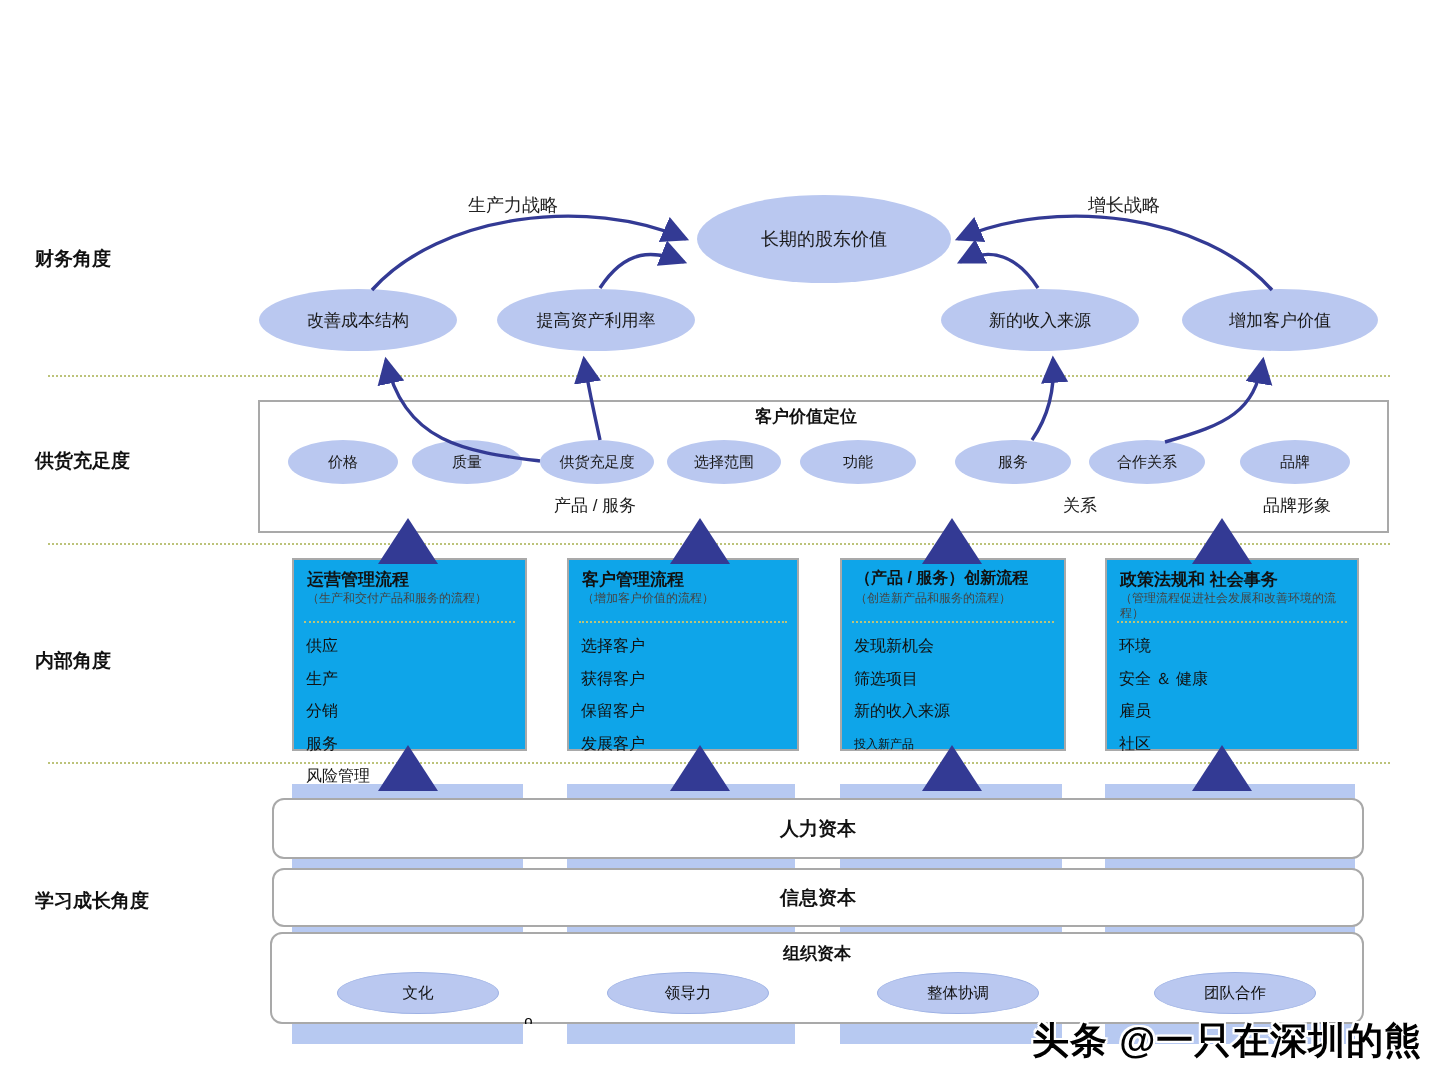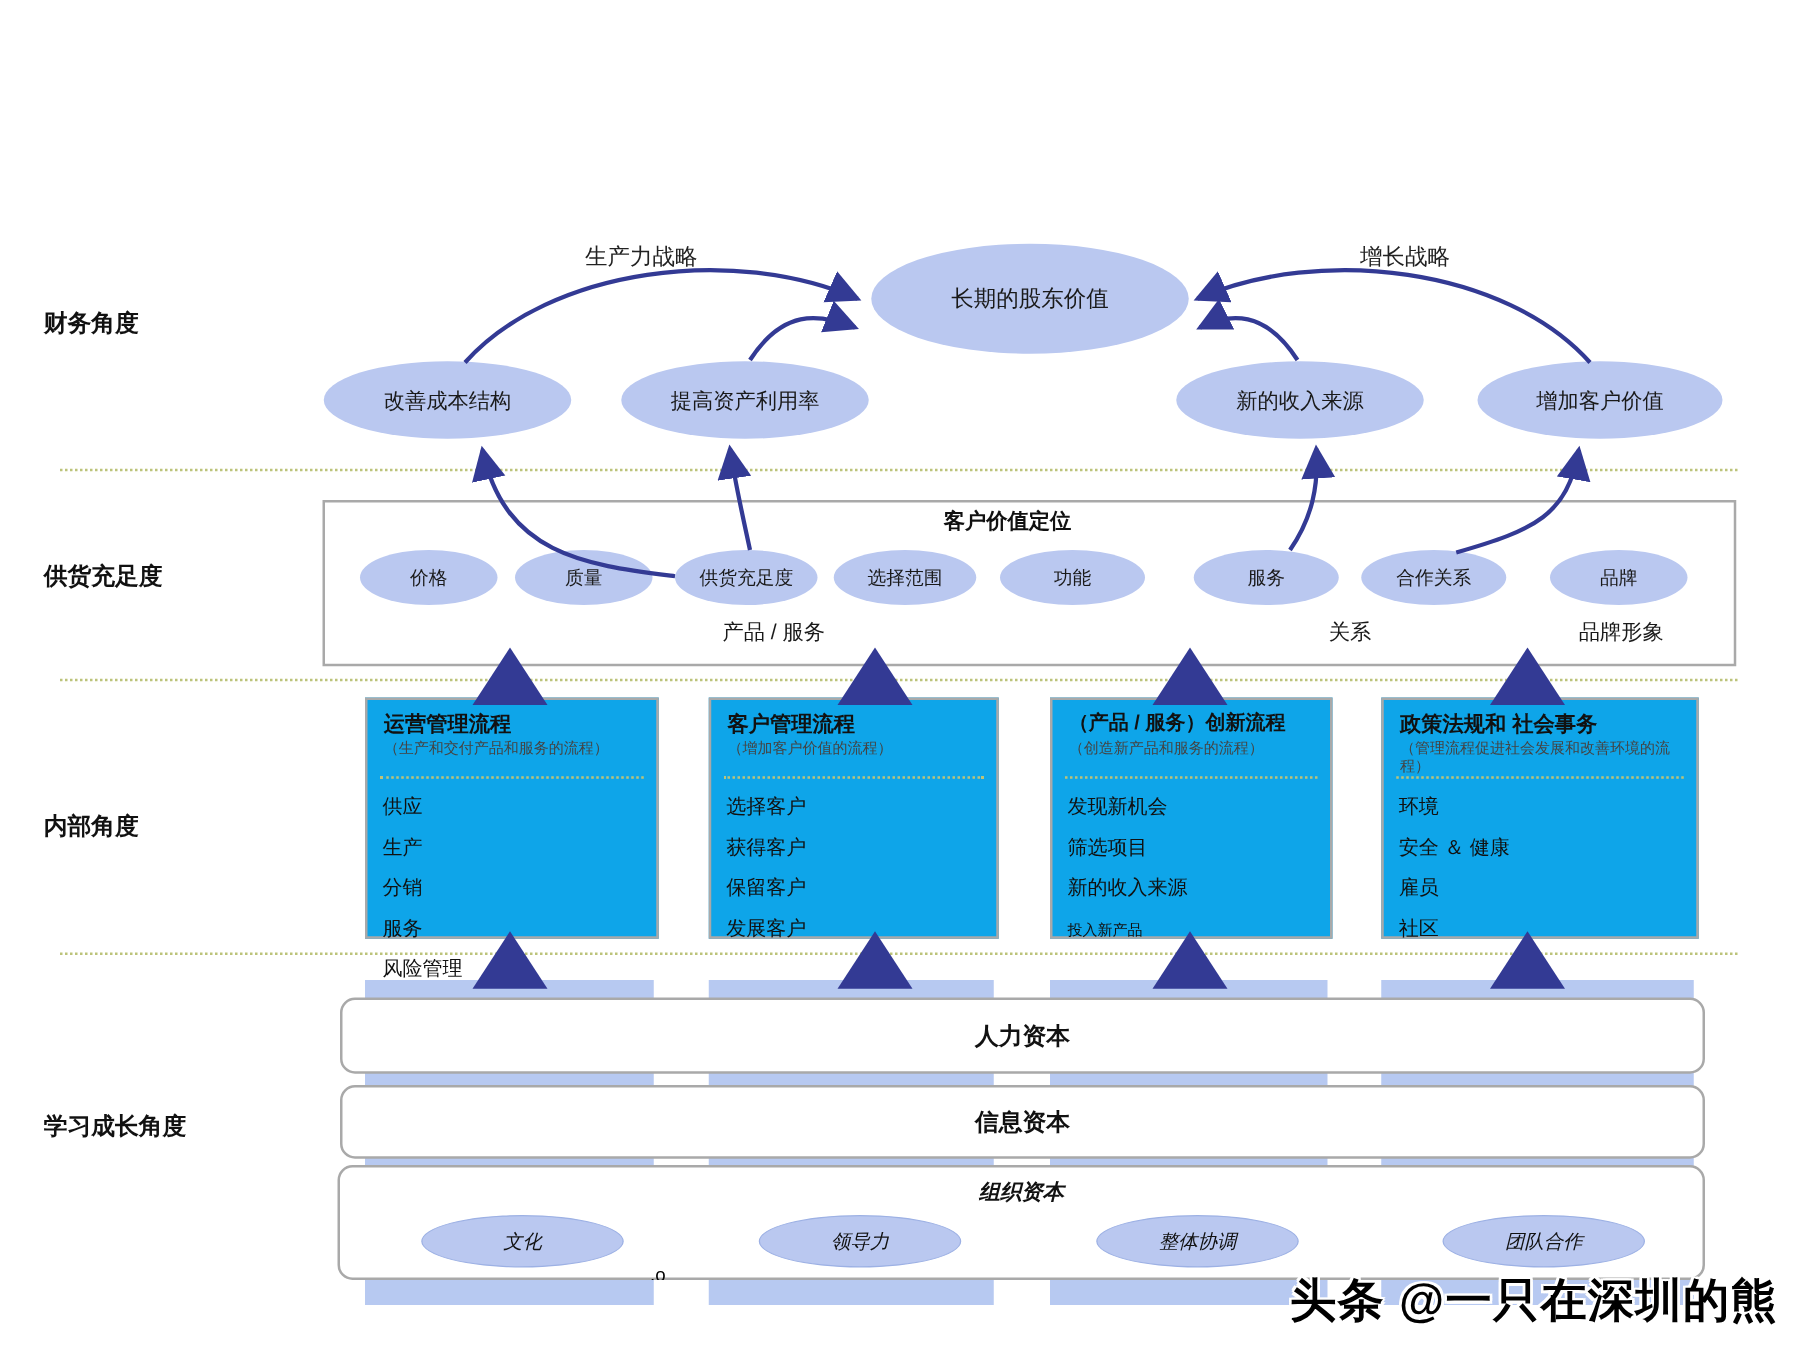--- a/index.html
+++ b/index.html
@@ -21,21 +21,21 @@
   .pbox .ttl{position:absolute;left:13px;top:8px;font-weight:700;font-size:17px;}
   .pbox .sub{position:absolute;left:13px;top:31px;right:8px;font-size:12px;color:#444;line-height:15px;}
   .pbox .dots{position:absolute;left:10px;right:10px;top:61px;border-top:2px dotted var(--olive);}
   .tri{position:absolute;width:0;height:0;border-left:30px solid transparent;
        border-right:30px solid transparent;border-bottom:46px solid var(--ink);}
   .band{position:absolute;background:var(--band);}
   .cap-row{position:absolute;left:272px;width:1088px;background:#fff;border:2px solid var(--bdr);
            border-radius:12px;display:flex;align-items:center;justify-content:center;
            font-weight:700;font-size:19px;z-index:3;}
   .org-box{position:absolute;left:270px;top:932px;width:1090px;height:88px;background:#fff;
-           border:2px solid var(--bdr);border-radius:12px;z-index:3;font-style:italic;}
+           border:2px solid var(--bdr);border-radius:12px;z-index:3;}
   .org-title{position:absolute;top:8px;left:0;right:0;text-align:center;font-weight:700;font-size:17px;}
   .org-el{position:absolute;top:38px;height:40px;background:var(--blue);border:1px solid #9db1e4;
           border-radius:50%;display:flex;align-items:center;justify-content:center;}
   .org-el span{font-size:15.5px;}
   .watermark{position:absolute;left:1032px;top:1016px;width:400px;font-weight:700;font-size:37px;
              color:#000;letter-spacing:1px;z-index:6;white-space:nowrap;
              text-shadow:-2px -2px 0 #fff,2px -2px 0 #fff,-2px 2px 0 #fff,2px 2px 0 #fff,
                          0 -2px 0 #fff,0 2px 0 #fff,-2px 0 0 #fff,2px 0 0 #fff;}
   .fragment{position:absolute;left:520px;top:1012px;width:30px;height:12px;overflow:hidden;
             font-size:15px;color:#000;z-index:5;}
@@ -97,21 +97,21 @@
   <div class="ellipse small z2" style="left:955px;top:440px;width:116px;height:44px;">
     <span>服务</span>
   </div>
   <div class="ellipse small z2" style="left:1089px;top:440px;width:116px;height:44px;">
     <span>合作关系</span>
   </div>
   <div class="ellipse small z2" style="left:1240px;top:440px;width:110px;height:44px;">
     <span>品牌</span>
   </div>
 
-  <div class="grp-label" style="left:564px;top:494px;width:110px;">产品 / 服务</div>
+  <div class="grp-label" style="left:540px;top:494px;width:110px;">产品 / 服务</div>
   <div class="grp-label" style="left:1040px;top:494px;width:80px;">关系</div>
   <div class="grp-label" style="left:1257px;top:494px;width:80px;">品牌形象</div>
 
   <div class="tri z3" style="left:378px;top:518px;"></div>
   <div class="tri z3" style="left:670px;top:518px;"></div>
   <div class="tri z3" style="left:922px;top:518px;"></div>
   <div class="tri z3" style="left:1192px;top:518px;"></div>
 
   <div class="pbox" style="left:292px;top:558px;width:231px;height:189px;">
     <div class="ttl">运营管理流程</div>

